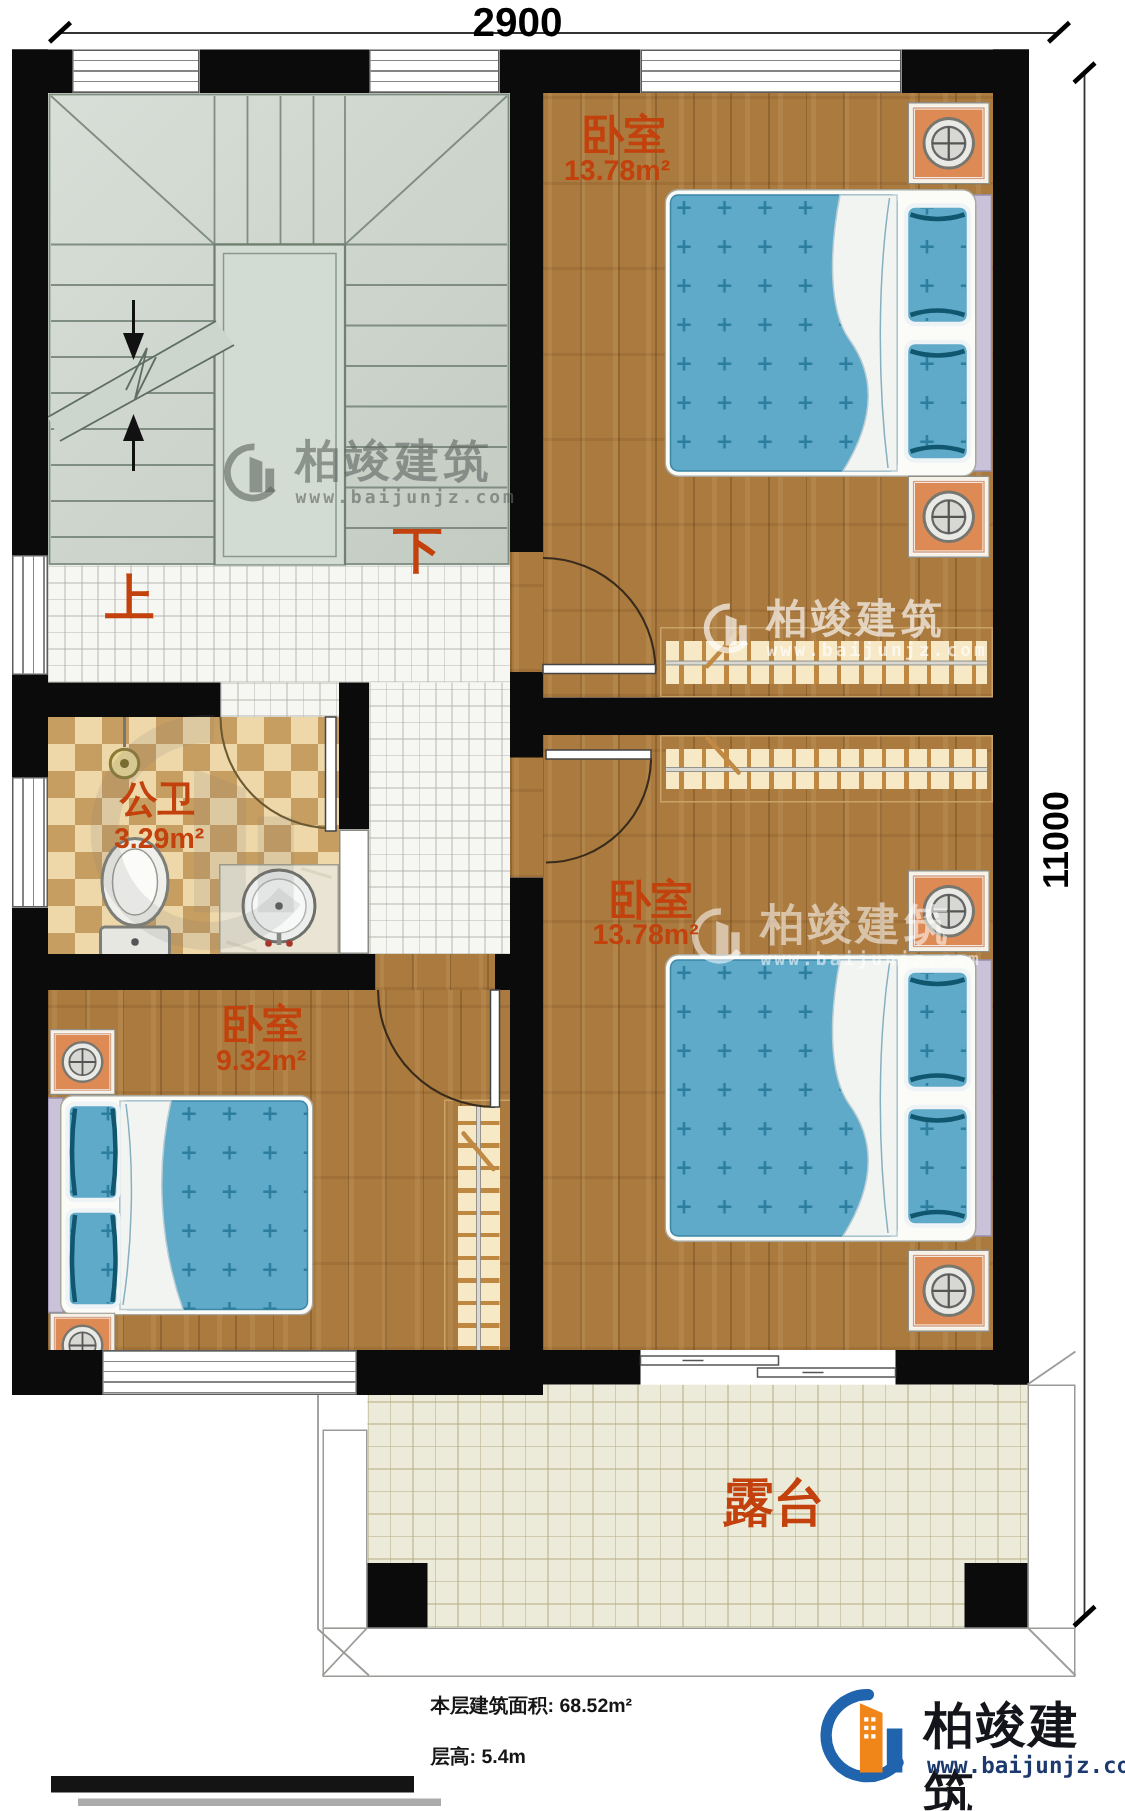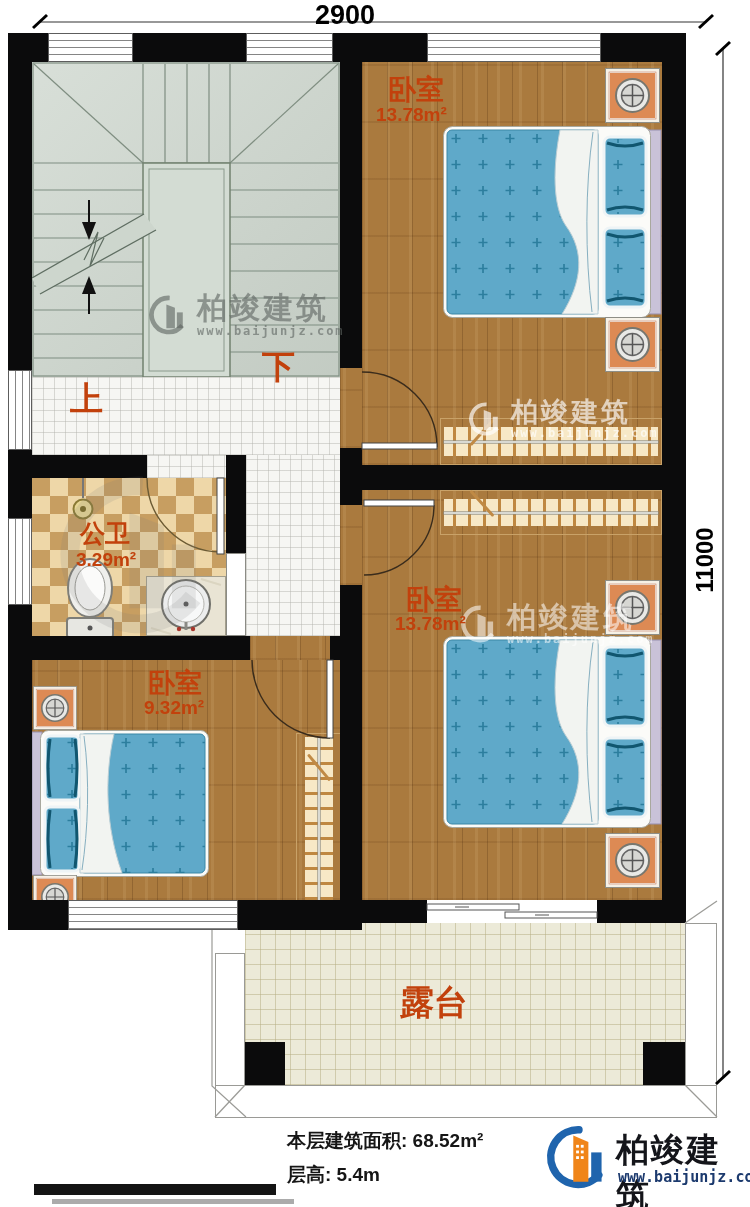--- a/index.html
+++ b/index.html
@@ -37,21 +37,21 @@
   .room-label{position:absolute;z-index:50;font-weight:700;color:#c2410c;white-space:nowrap;line-height:1;}
   .dim{position:absolute;z-index:50;font-weight:700;color:#000;white-space:nowrap;line-height:1;}
   
   .wm{position:absolute;z-index:45;display:flex;align-items:center;gap:7px;pointer-events:none;}
   .wm .t1{font-weight:800;line-height:1.05;letter-spacing:3px;}
   .wm .t2{font-weight:700;font-size:12px;letter-spacing:2px;font-family:"DejaVu Sans Mono",monospace;}
   
   .f-title{position:absolute;left:30px;top:1136px;font-size:34px;font-weight:700;color:#191919;letter-spacing:1px;z-index:50;}
   .bar1{position:absolute;left:34px;top:1184px;width:242px;height:11px;background:#141414;z-index:50;}
   .bar2{position:absolute;left:52px;top:1199px;width:242px;height:5px;background:#ababab;z-index:50;}
-  .spec{position:absolute;font-size:19px;font-weight:600;color:#161616;z-index:50;white-space:nowrap;}
+  .spec{position:absolute;font-size:13px;font-weight:600;color:#161616;z-index:50;white-space:nowrap;}
   .logo-brand{position:absolute;left:616px;top:1128px;font-size:33px;font-weight:800;color:#14151a;letter-spacing:2px;z-index:50;}
   .logo-url{position:absolute;left:618px;top:1168px;font-size:15px;font-weight:700;color:#1c3a6e;font-family:"DejaVu Sans Mono",monospace;z-index:50;}
   svg{display:block;}
 </style>
 </head>
 <body>
 
 <div class="canvas">
 
   <div class="stairfloor" style="left:32px;top:62px;width:308px;height:315px;"></div>
@@ -369,21 +369,21 @@
 
   <div class="room-label" style="left:406px;top:586px;font-size:28px;">卧室</div>
   <div class="room-label" style="left:395px;top:614px;font-size:19px;">13.78m²</div>
 
   <div class="room-label" style="left:148px;top:670px;font-size:27px;">卧室</div>
   <div class="room-label" style="left:144px;top:698px;font-size:19px;">9.32m²</div>
 
   <div class="room-label" style="left:80px;top:521px;font-size:25px;">公卫</div>
   <div class="room-label" style="left:76px;top:550px;font-size:19px;">3.29m²</div>
 
-  <div class="room-label" style="left:400px;top:985px;width:150px;text-align:left;font-size:34px;">露台</div>
+  <div class="room-label" style="left:400px;top:985px;width:150px;text-align:right;font-size:34px;">露台</div>
 
   <div class="bar1"></div>
   <div class="bar2"></div>
 
   <div class="spec" style="left:287px;top:1128px;">
     <span>本层建筑面积:</span>
     <span>68.52m²</span>
   </div>
   <div class="spec" style="left:287px;top:1162px;">
     <span>层高:</span>

